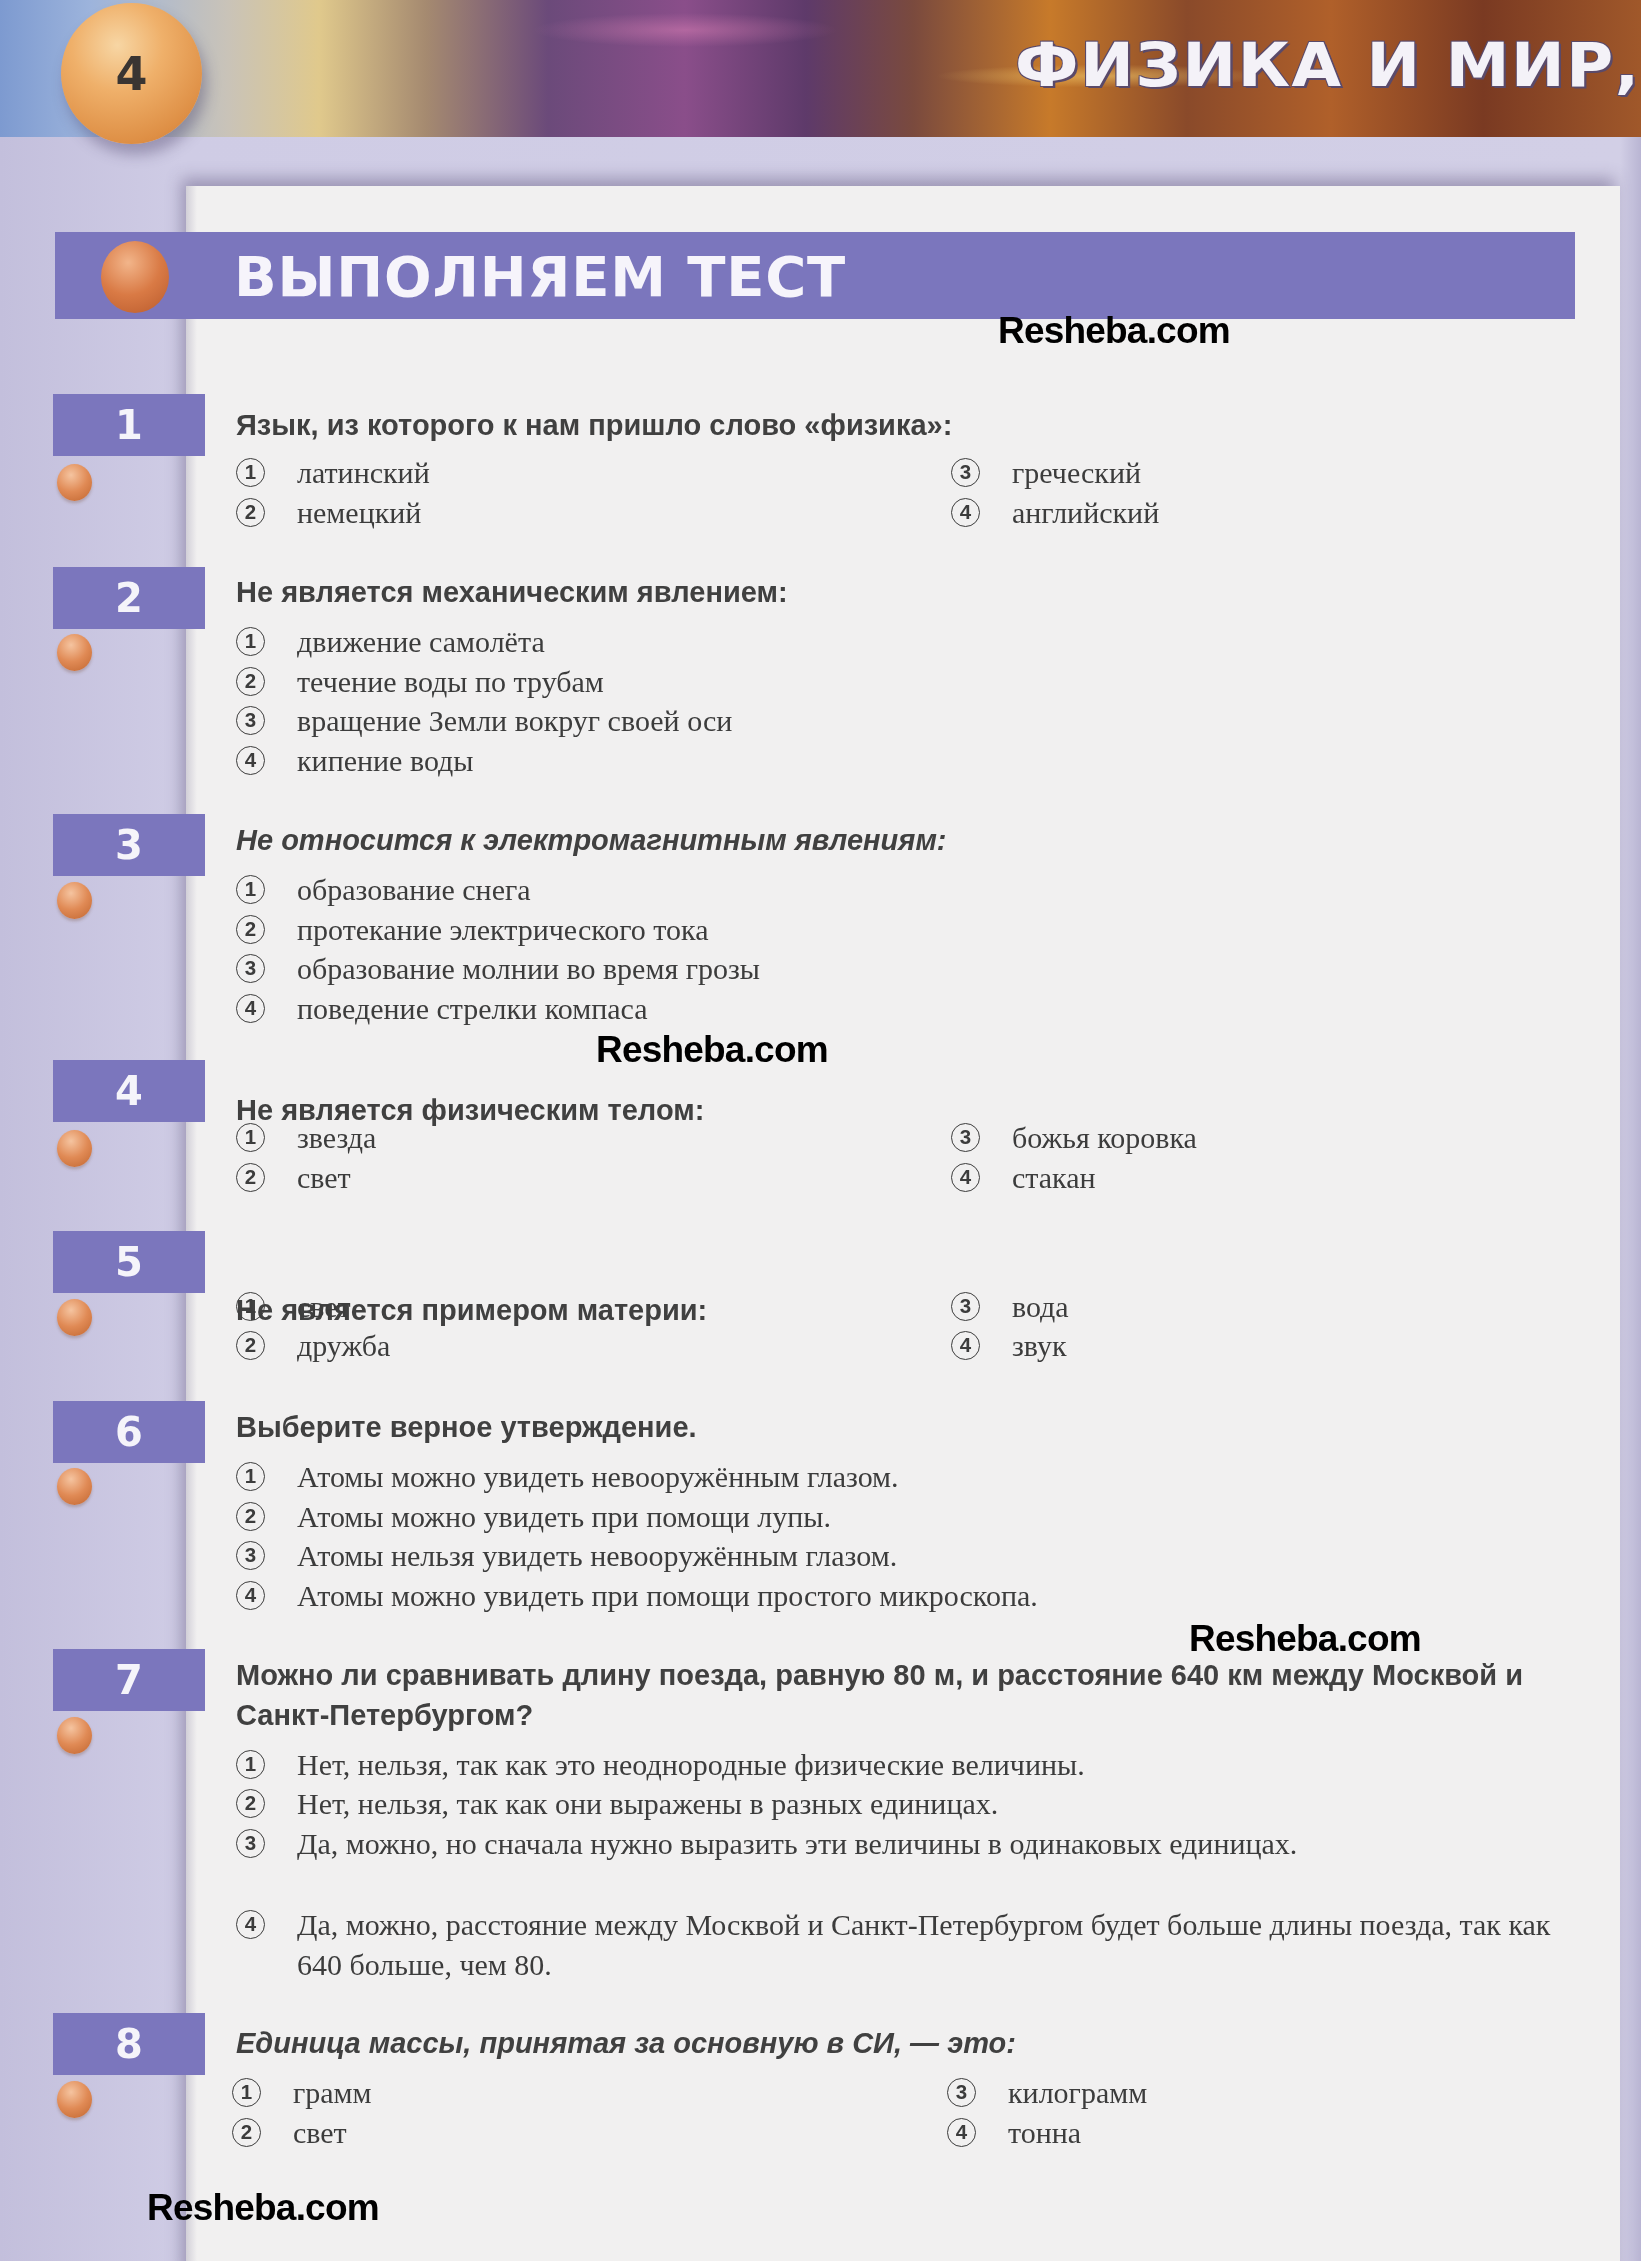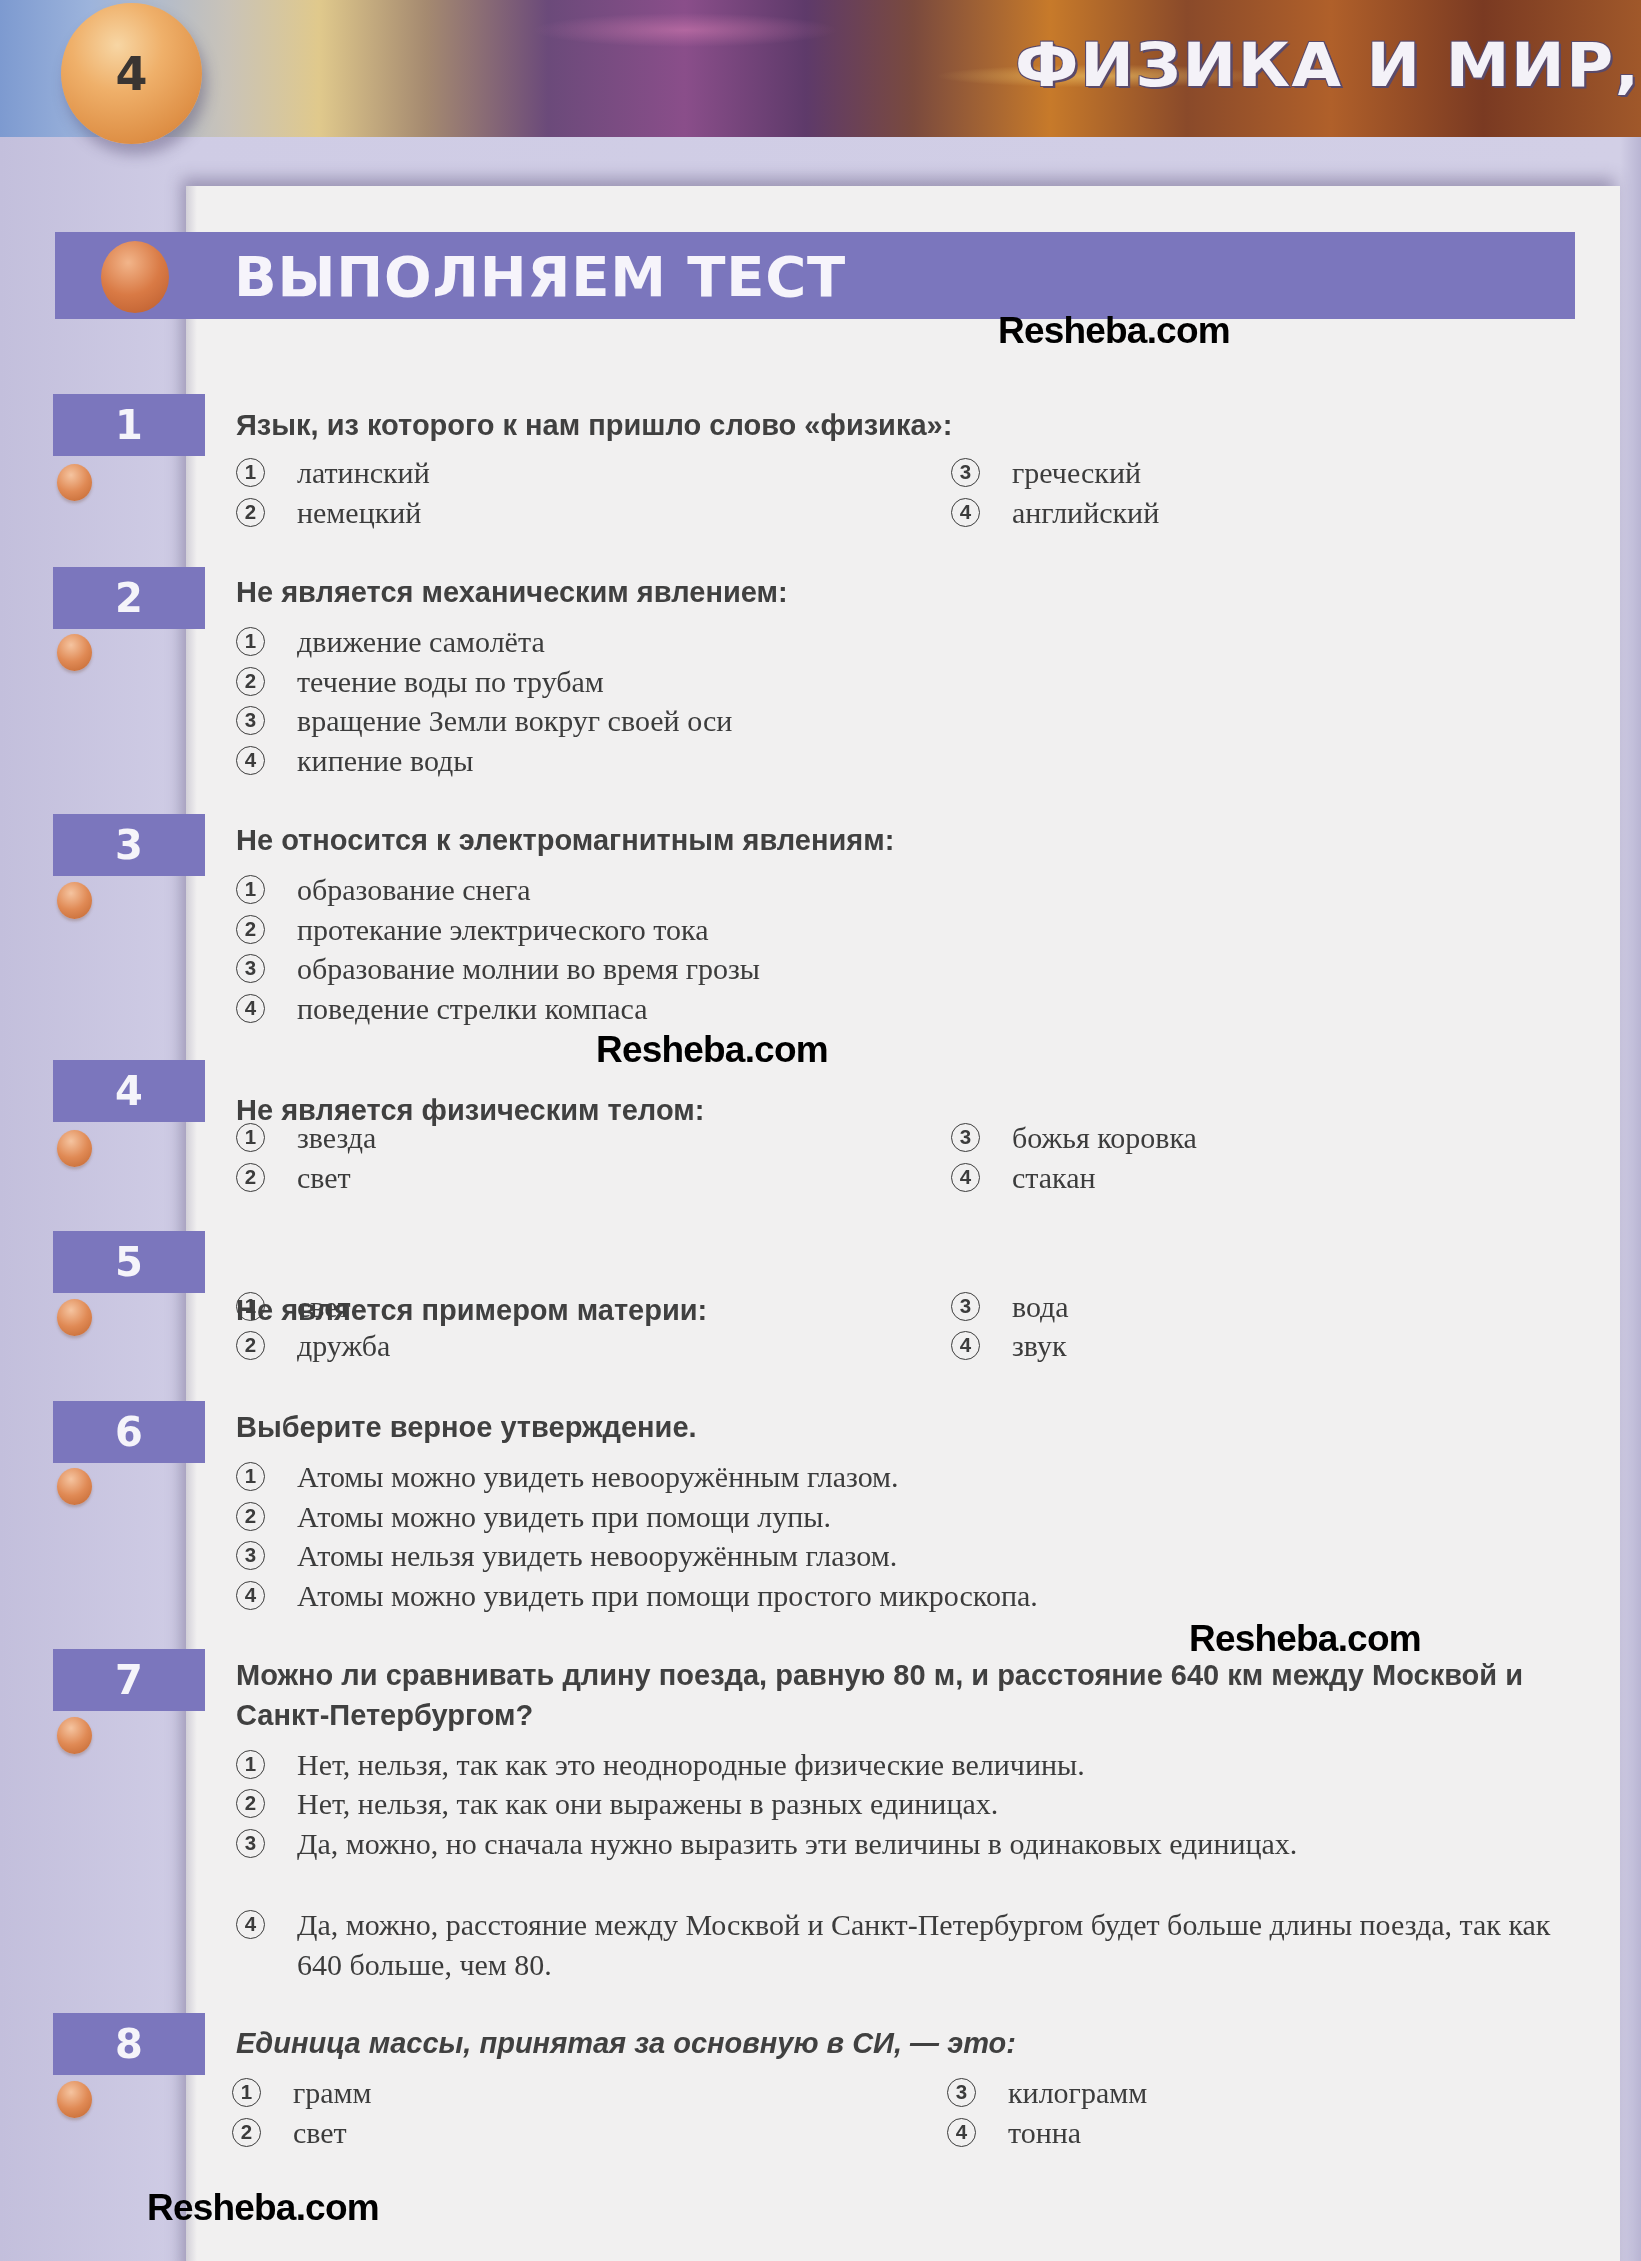--- a/index.html
+++ b/index.html
@@ -166,21 +166,21 @@
       <span class="num">4</span>
       <span class="txt">кипение воды</span>
     </div>
 </div>
 
 <div>
   <div class="q-tab" style="top:814px;">
       <span>3</span>
     </div>
   <div class="q-ball" style="top:882px;"></div>
-  <div class="q-title" style="top:820px;">Не относится к электромагнитным явлениям:</div>
+  <div class="q-title" style="top:820px;font-style:italic;">Не относится к электромагнитным явлениям:</div>
   <div class="opt" style="left:236px; top:870px;">
       <span class="num">1</span>
       <span class="txt">образование снега</span>
     </div>
   <div class="opt" style="left:236px; top:910px;">
       <span class="num">2</span>
       <span class="txt">протекание электрического тока</span>
     </div>
   <div class="opt" style="left:236px; top:949px;">
       <span class="num">3</span>

